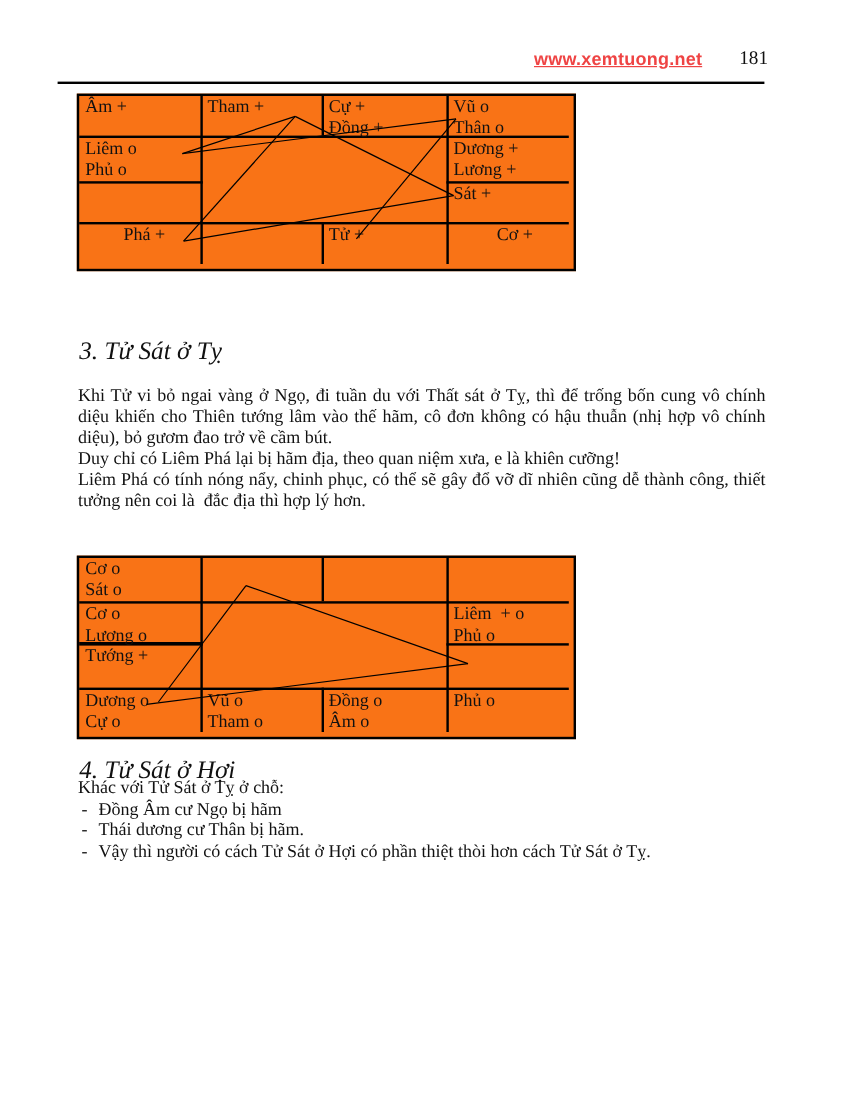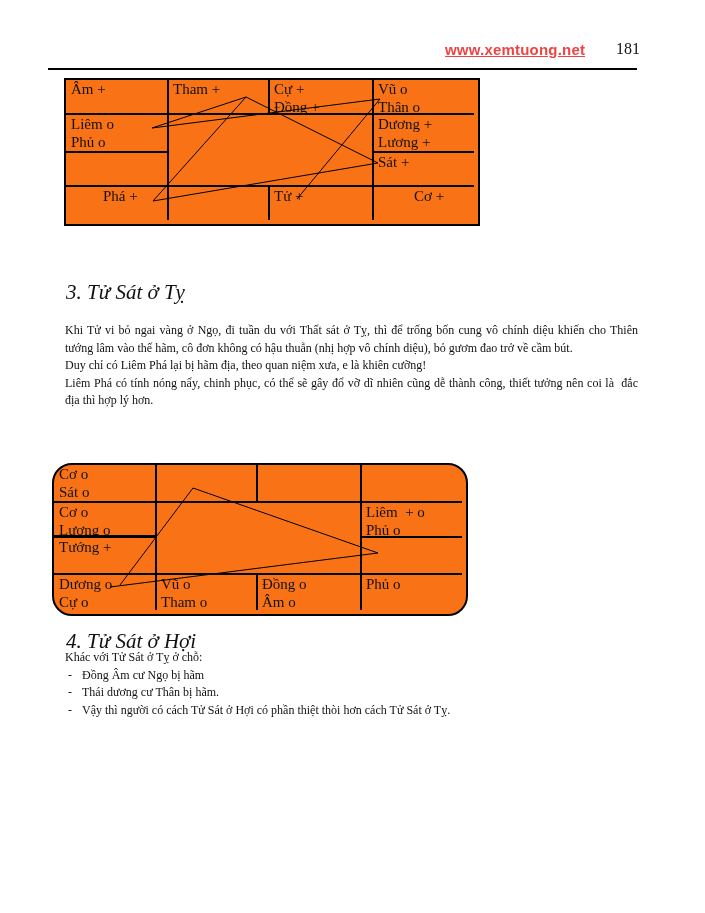--- a/index.html
+++ b/index.html
@@ -7,30 +7,30 @@
         font-family:"Liberation Serif","DejaVu Serif",serif;color:#111;}
   
   .htitle{position:absolute;left:65px;top:40px;font-size:16px;white-space:pre;}
   .hlink{position:absolute;left:445px;top:41px;font-family:"Liberation Sans","DejaVu Sans",sans-serif;
          font-weight:bold;font-size:15px;color:#ef4444;text-decoration:underline;letter-spacing:.2px;cursor:pointer;}
   .hpage{position:absolute;left:616px;top:40px;font-size:16px;}
   .rule{position:absolute;left:48px;top:68px;width:589px;height:2px;background:#000;}
   
   .chart{position:absolute;border:2px solid #000;background:#f97316;}
   .chart1{left:64px;top:78px;width:412px;height:144px;}
-  .chart2{left:52px;top:463px;width:412px;height:149px;border-radius:20px;}
+  .chart2{left:64px;top:463px;width:412px;height:149px;}
   .bl{position:absolute;background:#000;}
   .cell{position:absolute;font-size:15px;line-height:17.5px;white-space:pre;}
   .overlay{position:absolute;left:0;top:0;pointer-events:none;}
   .overlay line{stroke:#000;stroke-width:1;}
   
   .h3,.h4{position:absolute;left:66px;font-style:italic;font-size:21px;white-space:pre;}
   .h3{top:280px}
   .h4{top:629px}
-  .textblock{position:absolute;left:65px;width:573px;font-size:12px;line-height:17.5px;}
+  .textblock{position:absolute;left:65px;width:573px;font-size:15px;line-height:17.5px;}
   .tb3{top:322px}
   .tb4{top:649px}
   .textblock p{margin:0;white-space:pre-wrap;}
   p.just{text-align:justify;}
   .bullet{display:flex;}
   .bullet .dash{flex:0 0 17px;padding-left:3px;box-sizing:border-box;}
 </style>
 </head>
 <body>
 

